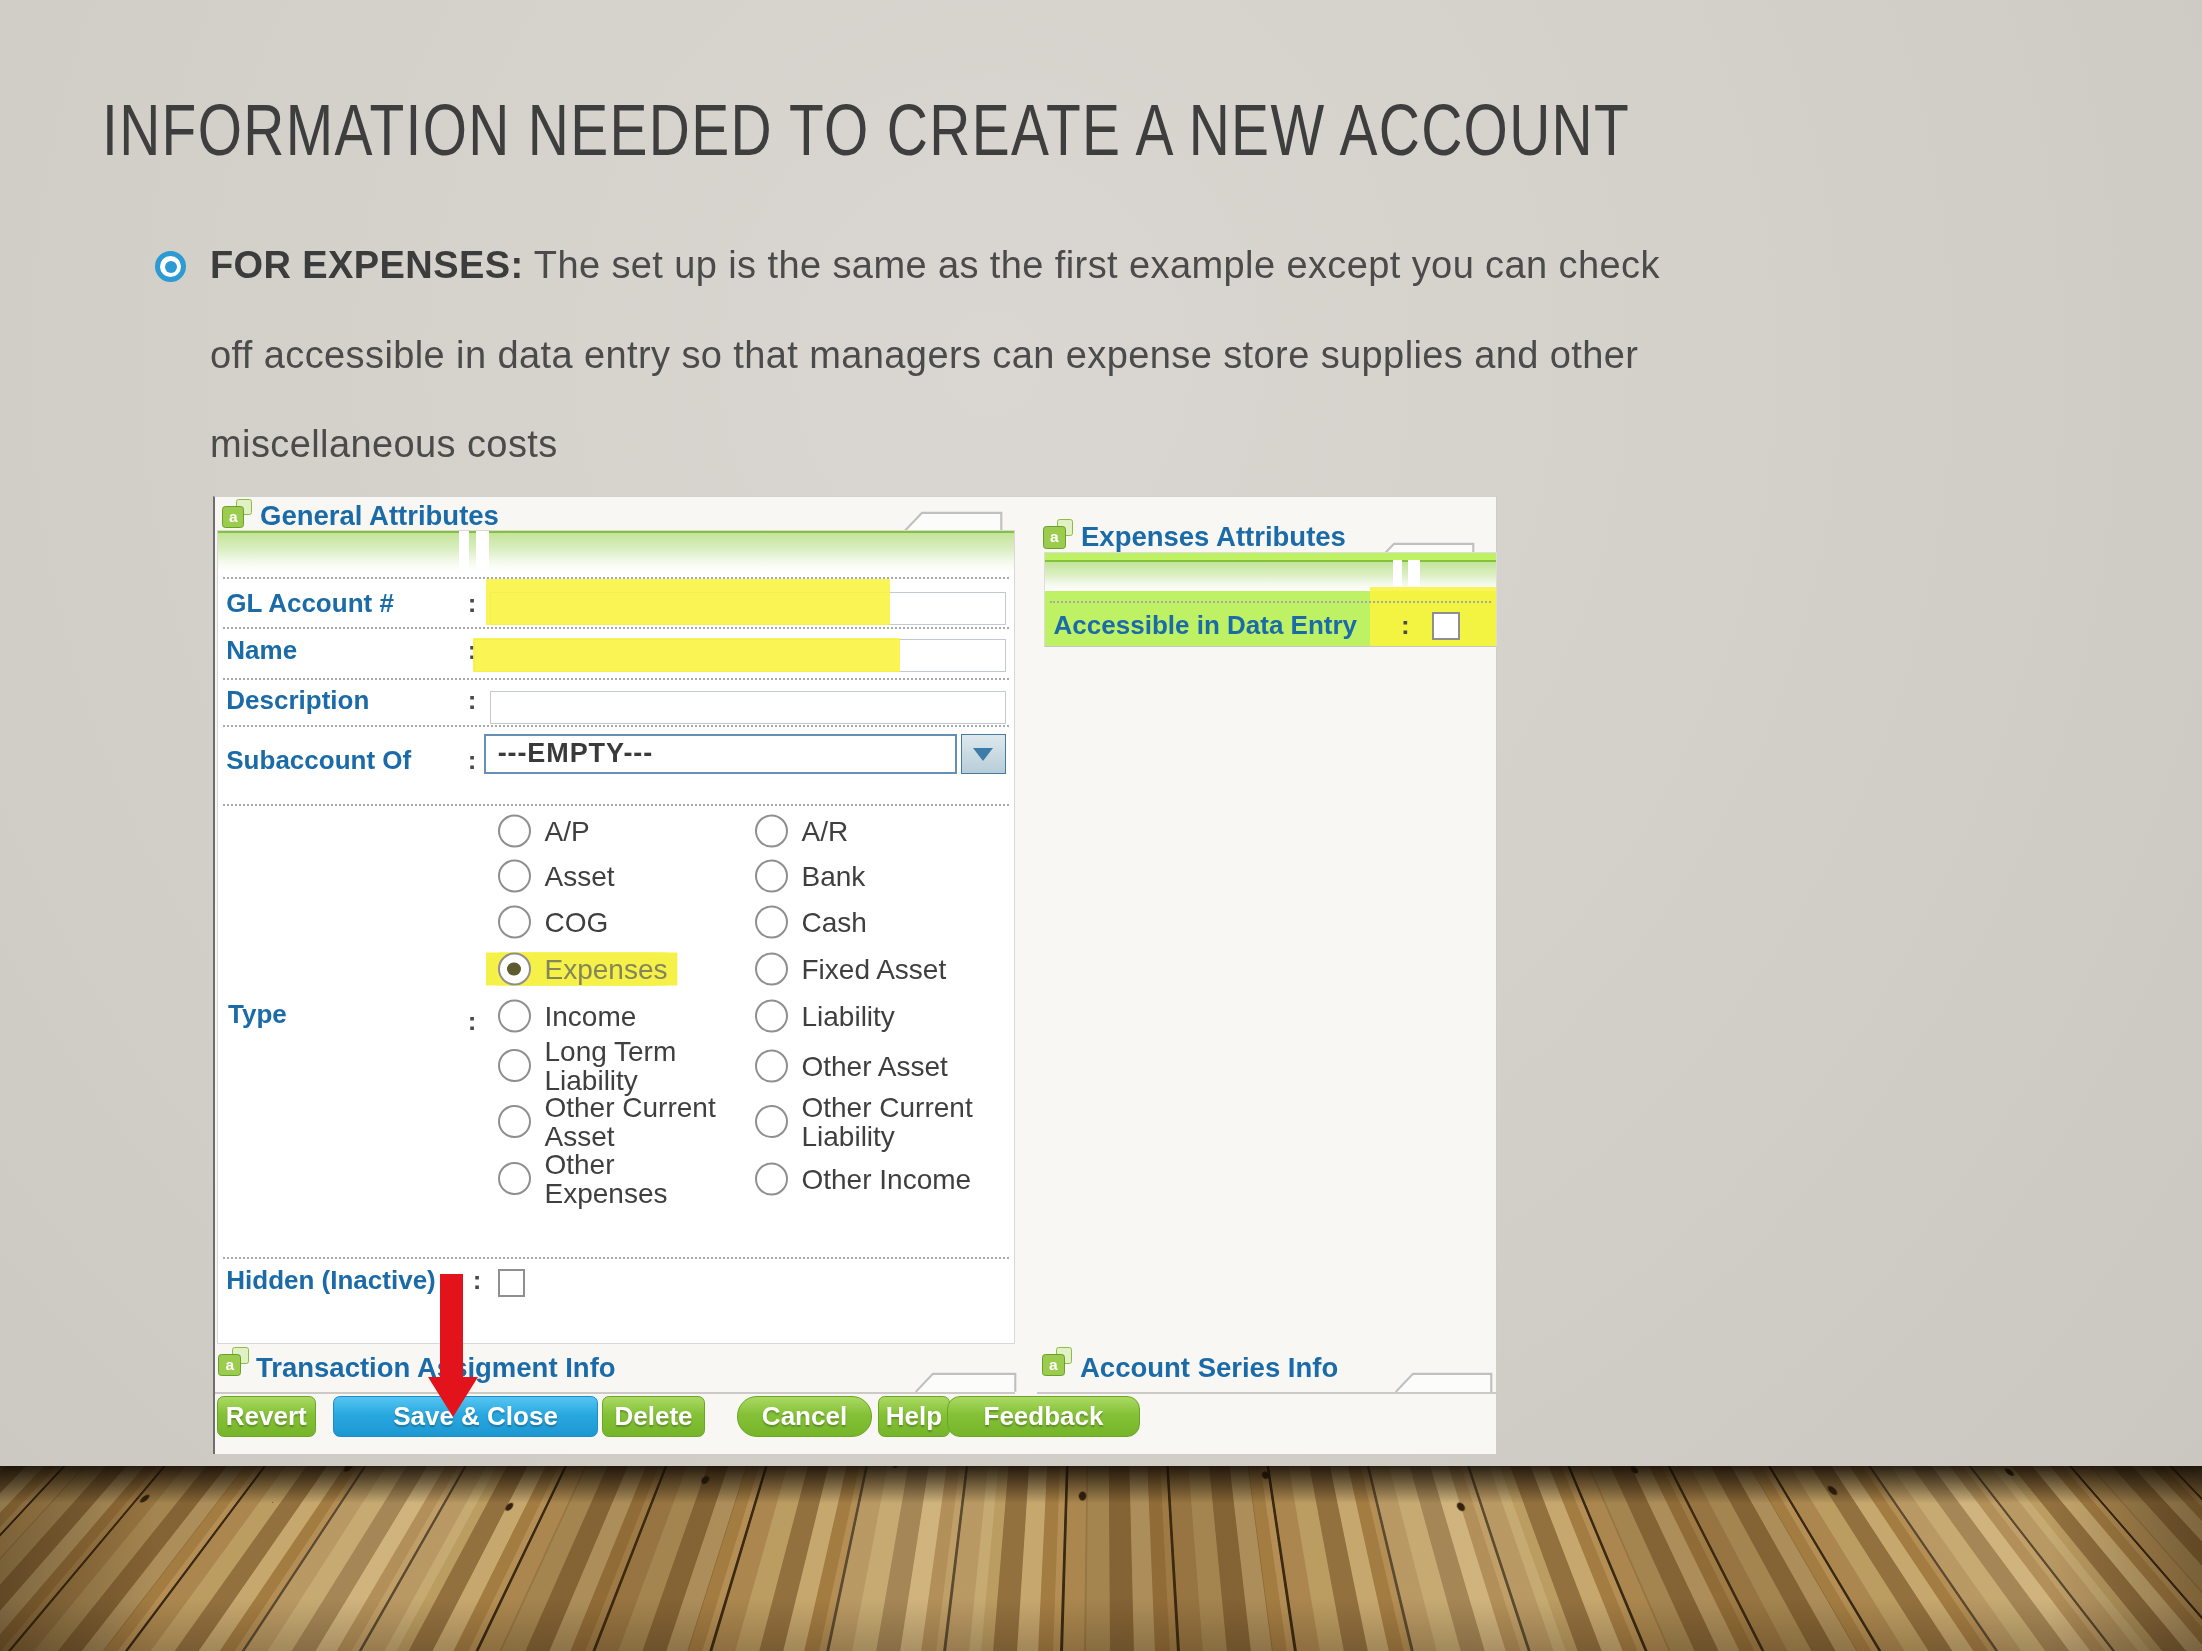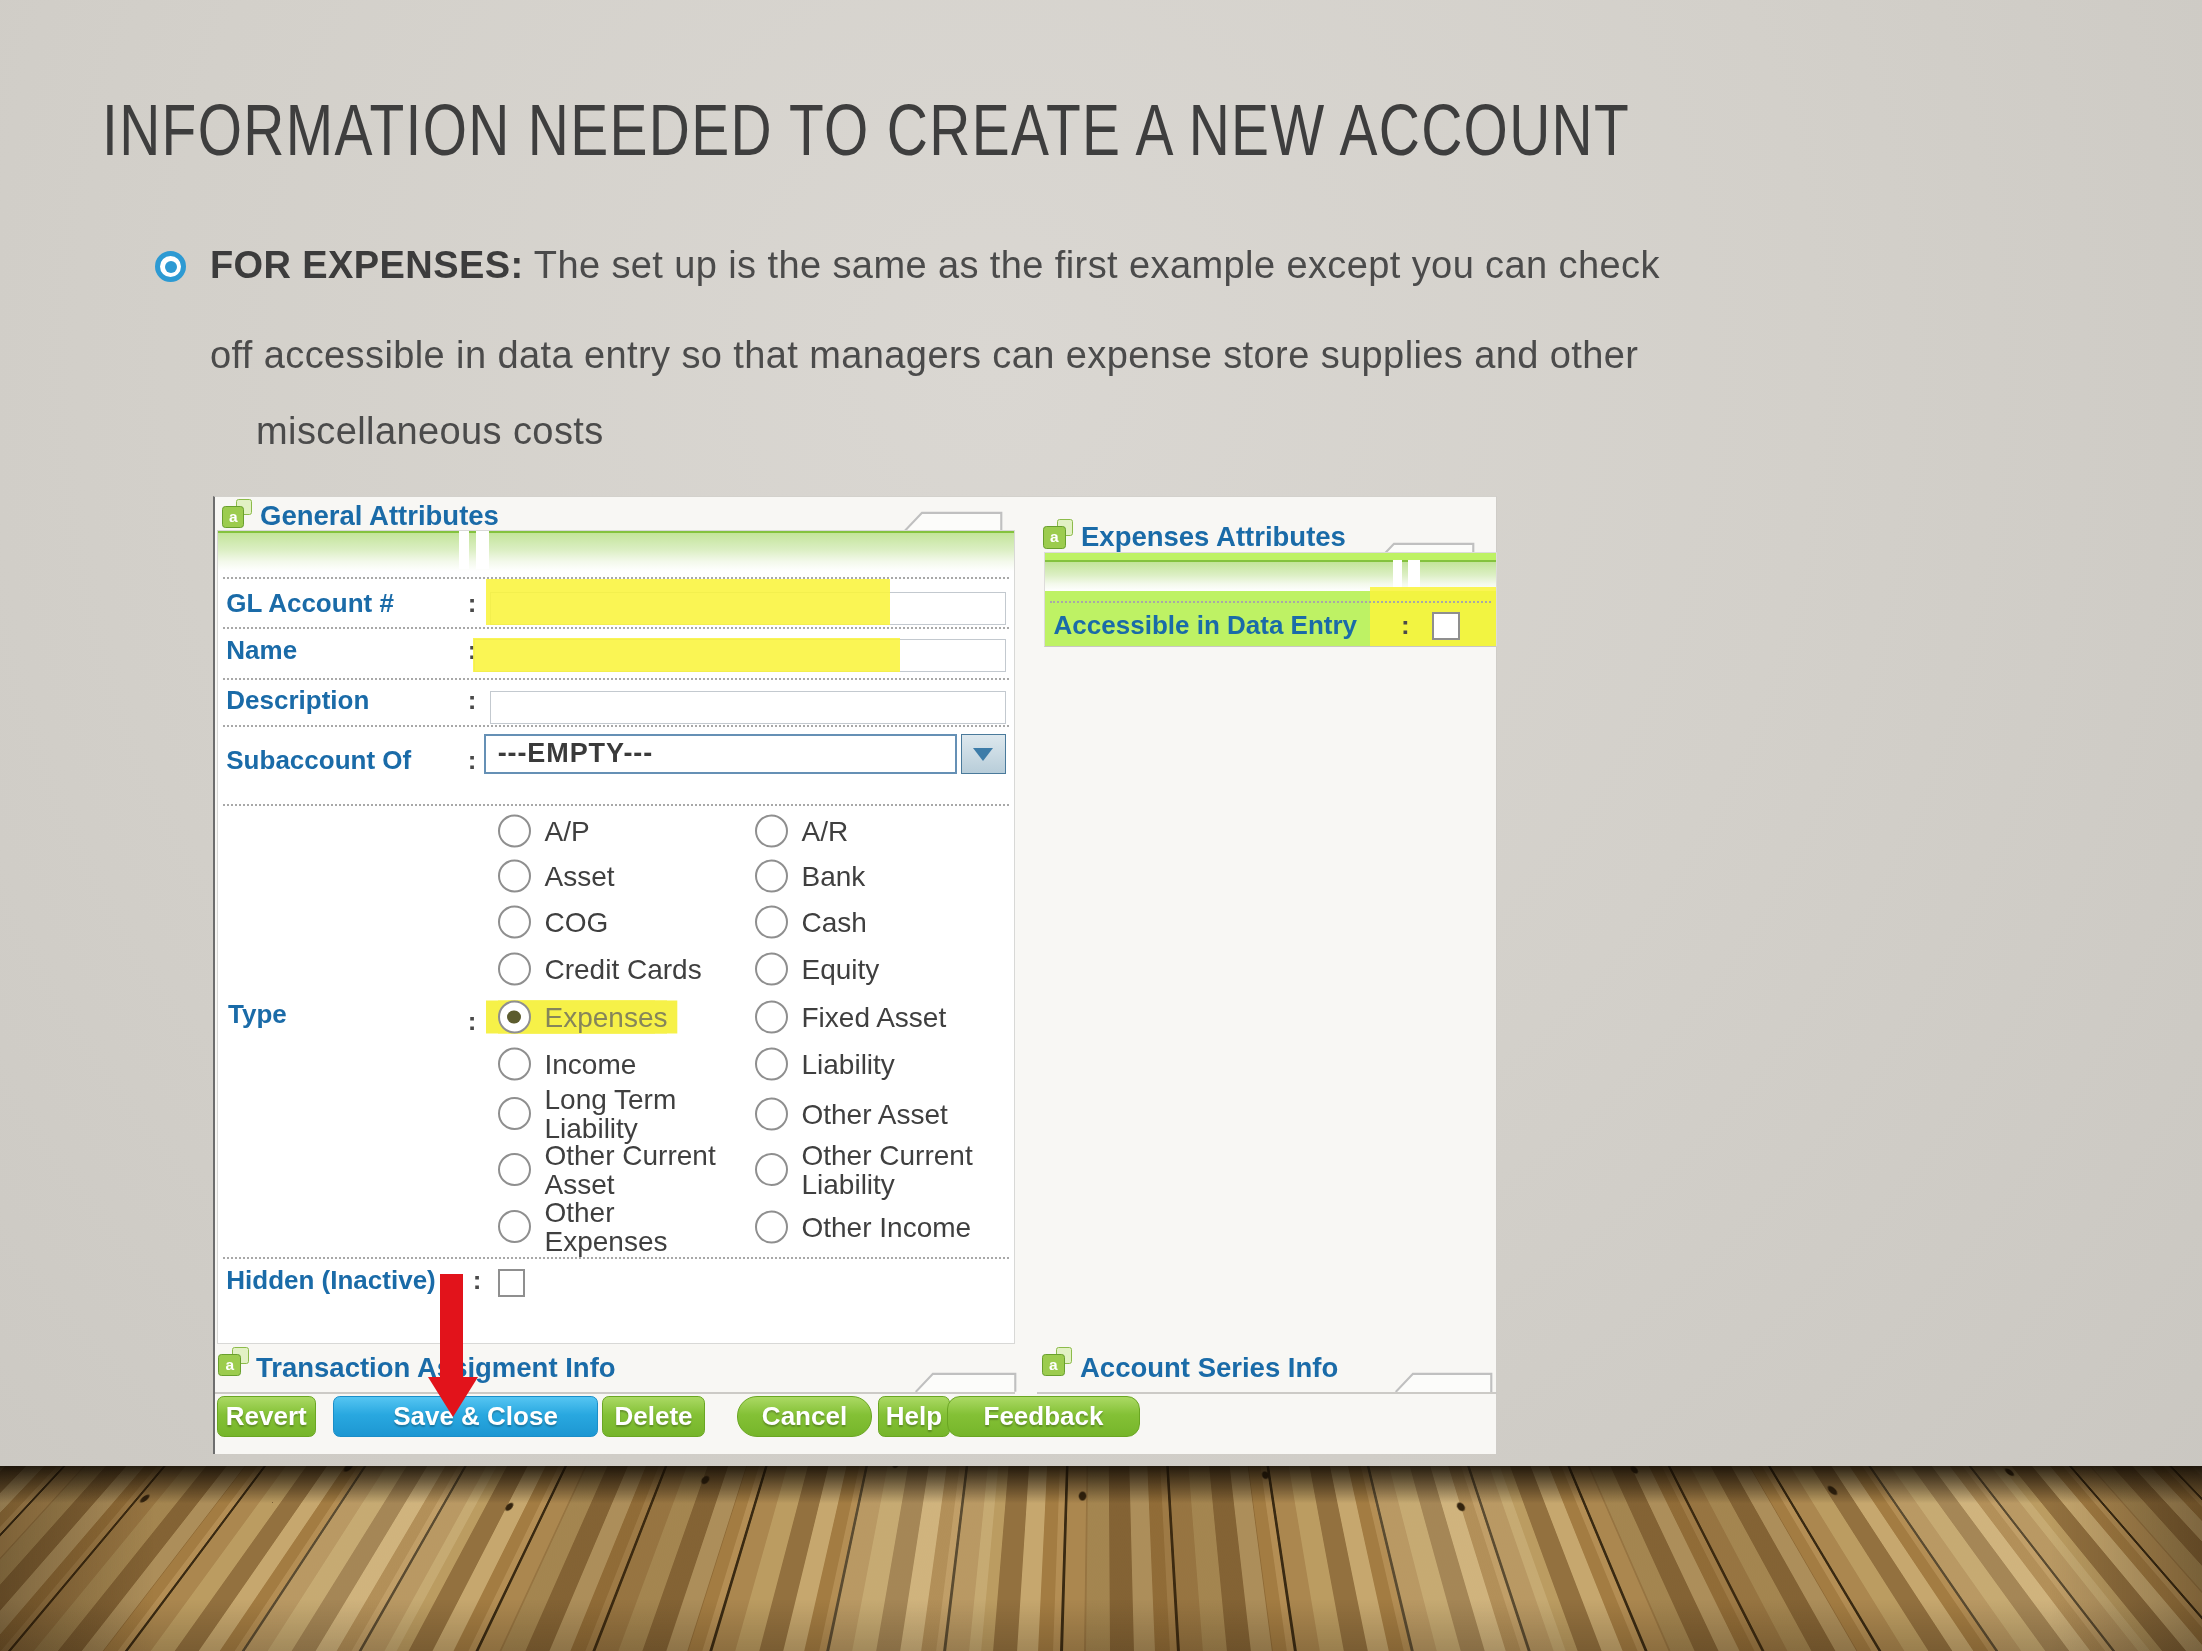--- a/index.html
+++ b/index.html
@@ -8,21 +8,21 @@
          background:radial-gradient(ellipse at 45% 22%, #dad7d2 0%, #d3d0ca 48%, #c9c6c0 100%);}
   
   .title{position:absolute;left:102px;top:89px;font-size:72px;font-weight:400;color:#3e3e3e;
          letter-spacing:1.7px;white-space:nowrap;transform:scaleX(0.79);transform-origin:0 0;}
   .bullet-marker{position:absolute;left:155px;top:251px;width:31px;height:31px;border-radius:50%;
          border:5.2px solid #2d9ad3;box-sizing:border-box;background:#fff;}
   .bullet-marker::after{content:"";position:absolute;left:50%;top:50%;width:12px;height:12px;margin:-6px 0 0 -6px;
          border-radius:50%;background:#2d9ad3;}
   .bline{position:absolute;left:210px;font-size:38px;color:#4b4b4b;letter-spacing:0.4px;white-space:nowrap;}
   .bline b{font-weight:700;color:#3c3c3c;}
-  .bl1{top:244px;} .bl2{top:334px;} .bl3{top:410px;margin-left:46px;}
+  .bl1{top:244px;} .bl2{top:334px;} .bl3{top:423px;}
   
   .form{position:absolute;left:213px;top:496px;width:1284px;height:958px;background:#f8f7f4;
         border-left:2.6px solid #6e6e6e;border-top:1.7px solid #d3d1cc;border-right:0.9px solid #cfccc7;box-sizing:border-box;}
   .hdr{position:absolute;font-size:27.5px;font-weight:700;color:#1a6ba8;white-space:nowrap;}
   .cube{position:absolute;width:31px;height:31px;}
   .cube .b{position:absolute;left:13.8px;top:0;width:14.6px;height:14.6px;background:#e2f1c4;border:1.7px solid #8cbb4a;border-radius:2.6px;}
   .cube .f{position:absolute;left:0;top:6.9px;width:20.6px;height:20.6px;background:#9ccc4e;border:1.7px solid #699f2d;border-radius:3.4px;
            color:#fff;font-size:15.5px;font-weight:700;line-height:20.6px;text-align:center;}
   .cube .f::after{content:"a";}
   .tab{position:absolute;}
@@ -177,30 +177,20 @@
             <div class="type-cell cell-left">
               <span class="radio"></span>
               <span class="type-label">COG</span>
             </div>
             <div class="type-cell cell-right">
               <span class="radio"></span>
               <span class="type-label">Cash</span>
             </div>
           </div>
           <div class="type-row" style="height: 48px;">
-            <div class="type-cell cell-left">
-              <span class="radio"></span>
-              <span class="type-label">Credit Cards</span>
-            </div>
-            <div class="type-cell cell-right">
-              <span class="radio"></span>
-              <span class="type-label">Equity</span>
-            </div>
-          </div>
-          <div class="type-row" style="height: 48px;">
             <div class="type-cell cell-left hl">
               <span class="radio checked"></span>
               <span class="type-label sel">Expenses</span>
             </div>
             <div class="type-cell cell-right">
               <span class="radio"></span>
               <span class="type-label">Fixed Asset</span>
             </div>
           </div>
           <div class="type-row" style="height: 46px;">

